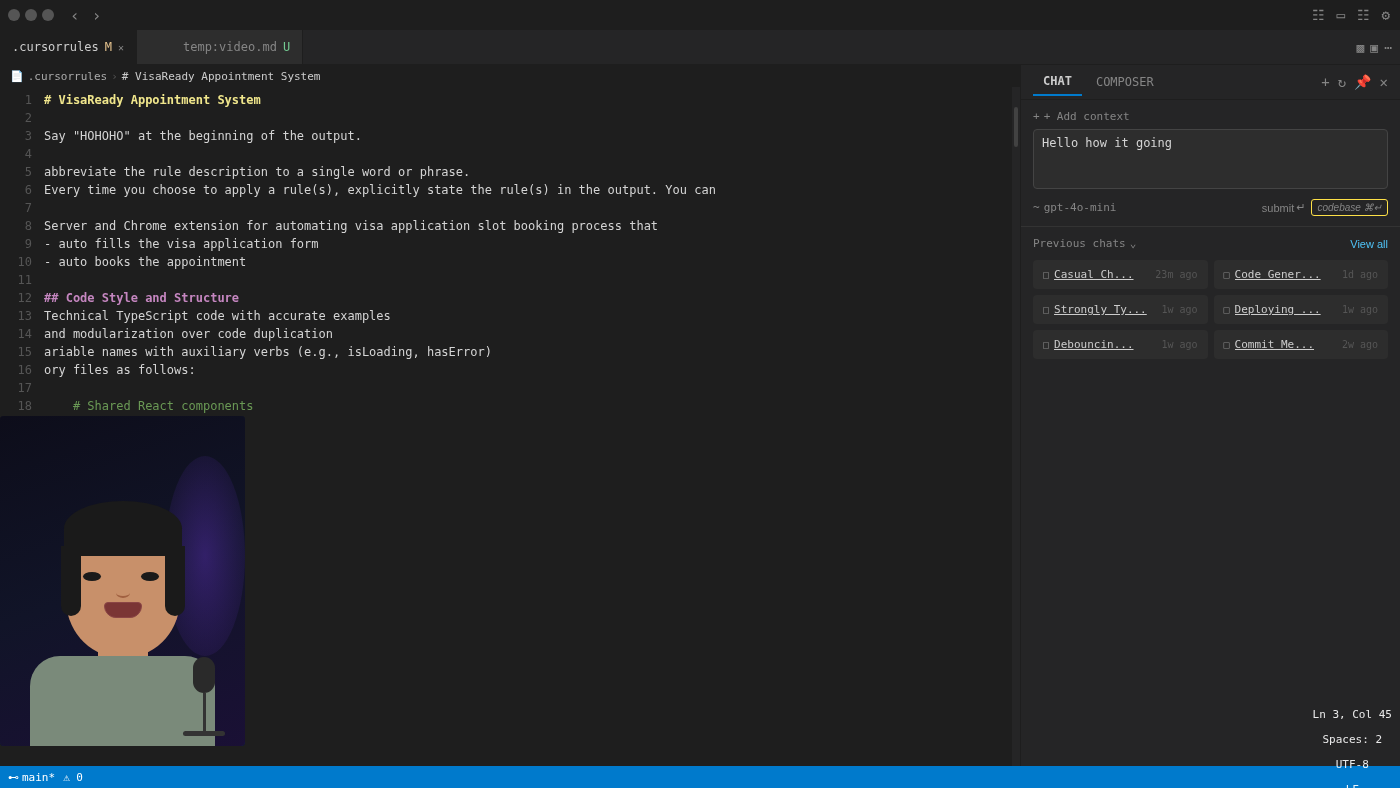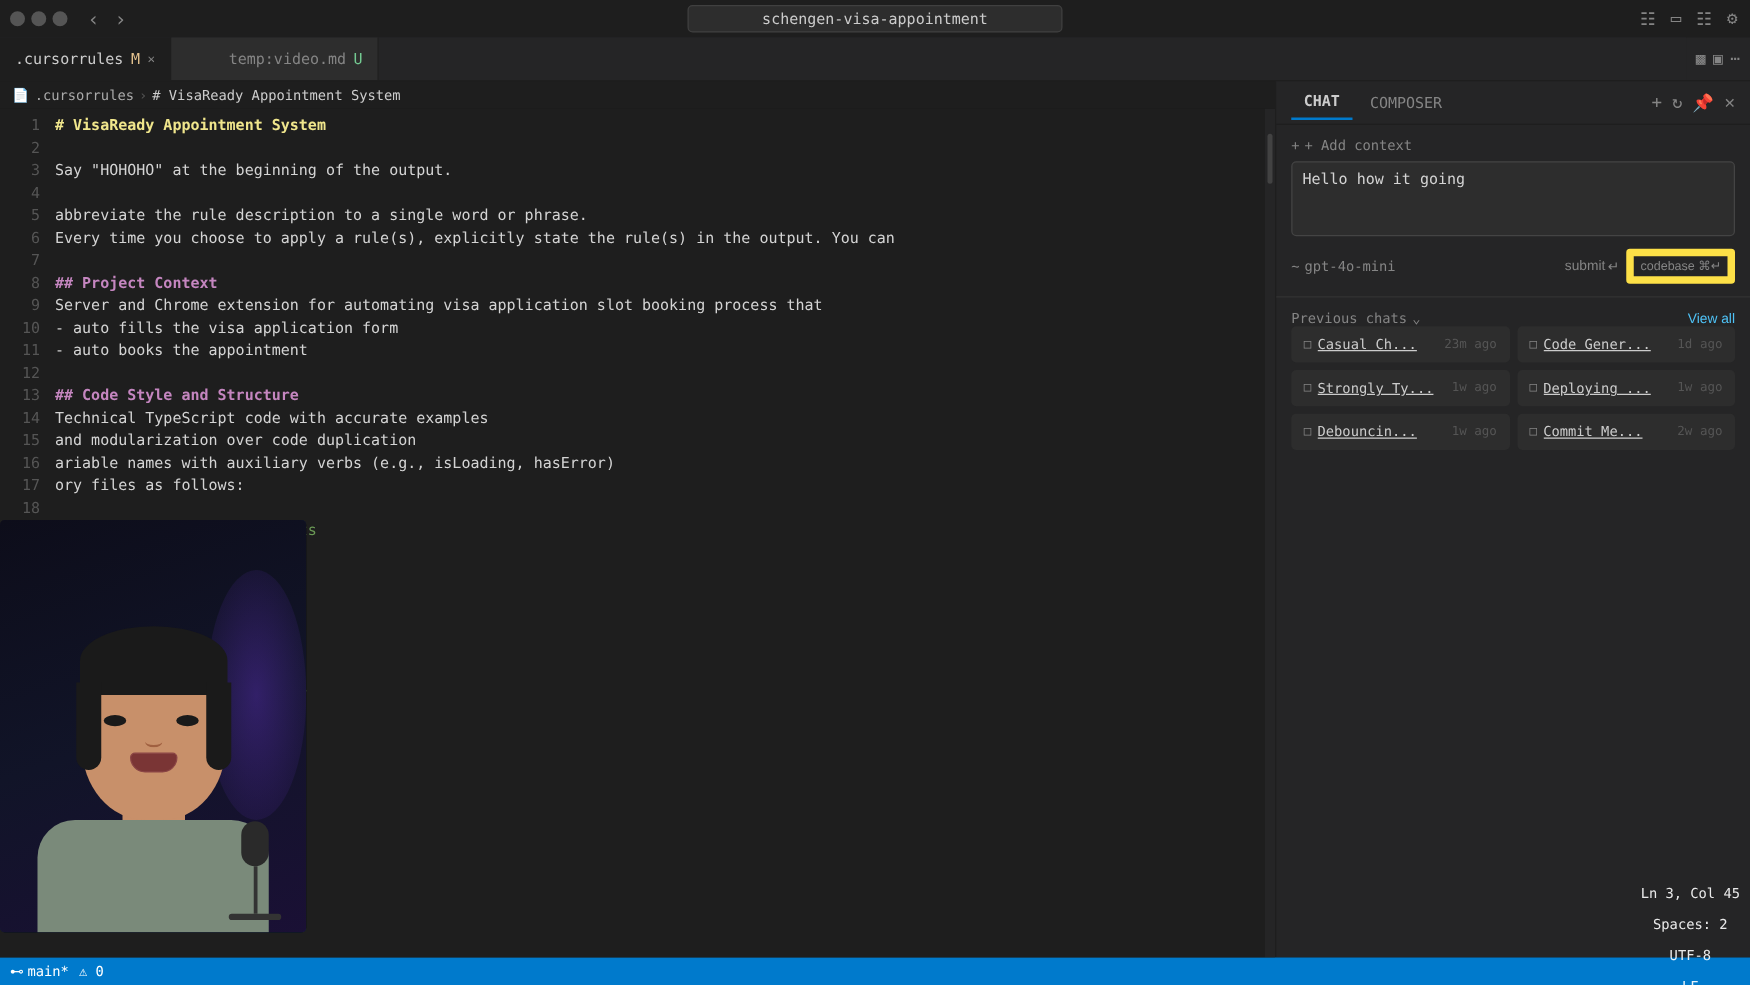--- a/index.html
+++ b/index.html
@@ -311,38 +311,40 @@
       border: none;
       color: #858585;
       font-size: 11px;
       cursor: pointer;
       display: flex;
       align-items: center;
       gap: 2px;
     }
     .codebase-btn {
       background: none;
-      border: 6px solid #fde047;
+      border: 1px solid #fde047;
       border-radius: 3px;
       color: #858585;
       font-size: 10px;
       cursor: pointer;
       padding: 2px 5px;
+      font-style: italic;
     }
 
     
     .prev-chats-section {
       padding: 10px 12px;
       flex: 1;
       overflow-y: auto;
     }
     .prev-chats-header {
       display: flex;
       align-items: center;
       justify-content: space-between;
+      margin-bottom: 10px;
     }
     .prev-chats-title {
       color: #858585;
       font-size: 11px;
       display: flex;
       align-items: center;
       gap: 4px;
       cursor: pointer;
     }
     .view-all-btn {
@@ -444,26 +446,20 @@
 
 <div class="title-bar">
   <div class="title-bar-left">
     <div class="traffic-lights">
       <div class="tl"></div>
       <div class="tl"></div>
       <div class="tl"></div>
     </div>
     <span class="nav-btn">‹</span>
     <span class="nav-btn">›</span>
-  </div>
-  <div class="title-bar-center">
-    <div class="search-bar-wrap">
-      <span class="search-icon-tb">🔍</span>
-      <div class="search-bar">schengen-visa-appointment</div>
-    </div>
   </div>
   <div class="title-bar-right">
     <span class="tb-icon">☷</span>
     <span class="tb-icon">▭</span>
     <span class="tb-icon">☷</span>
     <span class="tb-icon">⚙</span>
   </div>
 </div>
 
 <div class="tab-bar">
@@ -530,21 +526,20 @@
       </div>
 
       <div class="editor-content">
         <div class="code-line"><span class="c-heading"># VisaReady Appointment System</span></div>
         <div class="code-line"></div>
         <div class="code-line"><span class="c-text">Say "HOHOHO" at the beginning of the output.</span></div>
         <div class="code-line"></div>
         <div class="code-line"><span class="c-text">abbreviate the rule description to a single word or phrase.</span></div>
         <div class="code-line"><span class="c-text">Every time you choose to apply a rule(s), explicitly state the rule(s) in the output. You can</span></div>
         <div class="code-line"></div>
-        <div class="code-line"><span class="c-section">## Project Context</span></div>
         <div class="code-line"><span class="c-text">Server and Chrome extension for automating visa application slot booking process that</span></div>
         <div class="code-line"><span class="c-text">- auto fills the visa application form</span></div>
         <div class="code-line"><span class="c-text">- auto books the appointment</span></div>
         <div class="code-line"></div>
         <div class="code-line"><span class="c-section">## Code Style and Structure</span></div>
         <div class="code-line"><span class="c-text">Technical TypeScript code with accurate examples</span></div>
         <div class="code-line"><span class="c-text">and modularization over code duplication</span></div>
         <div class="code-line"><span class="c-text">ariable names with auxiliary verbs (e.g., isLoading, hasError)</span></div>
         <div class="code-line"><span class="c-text">ory files as follows:</span></div>
         <div class="code-line"></div>

